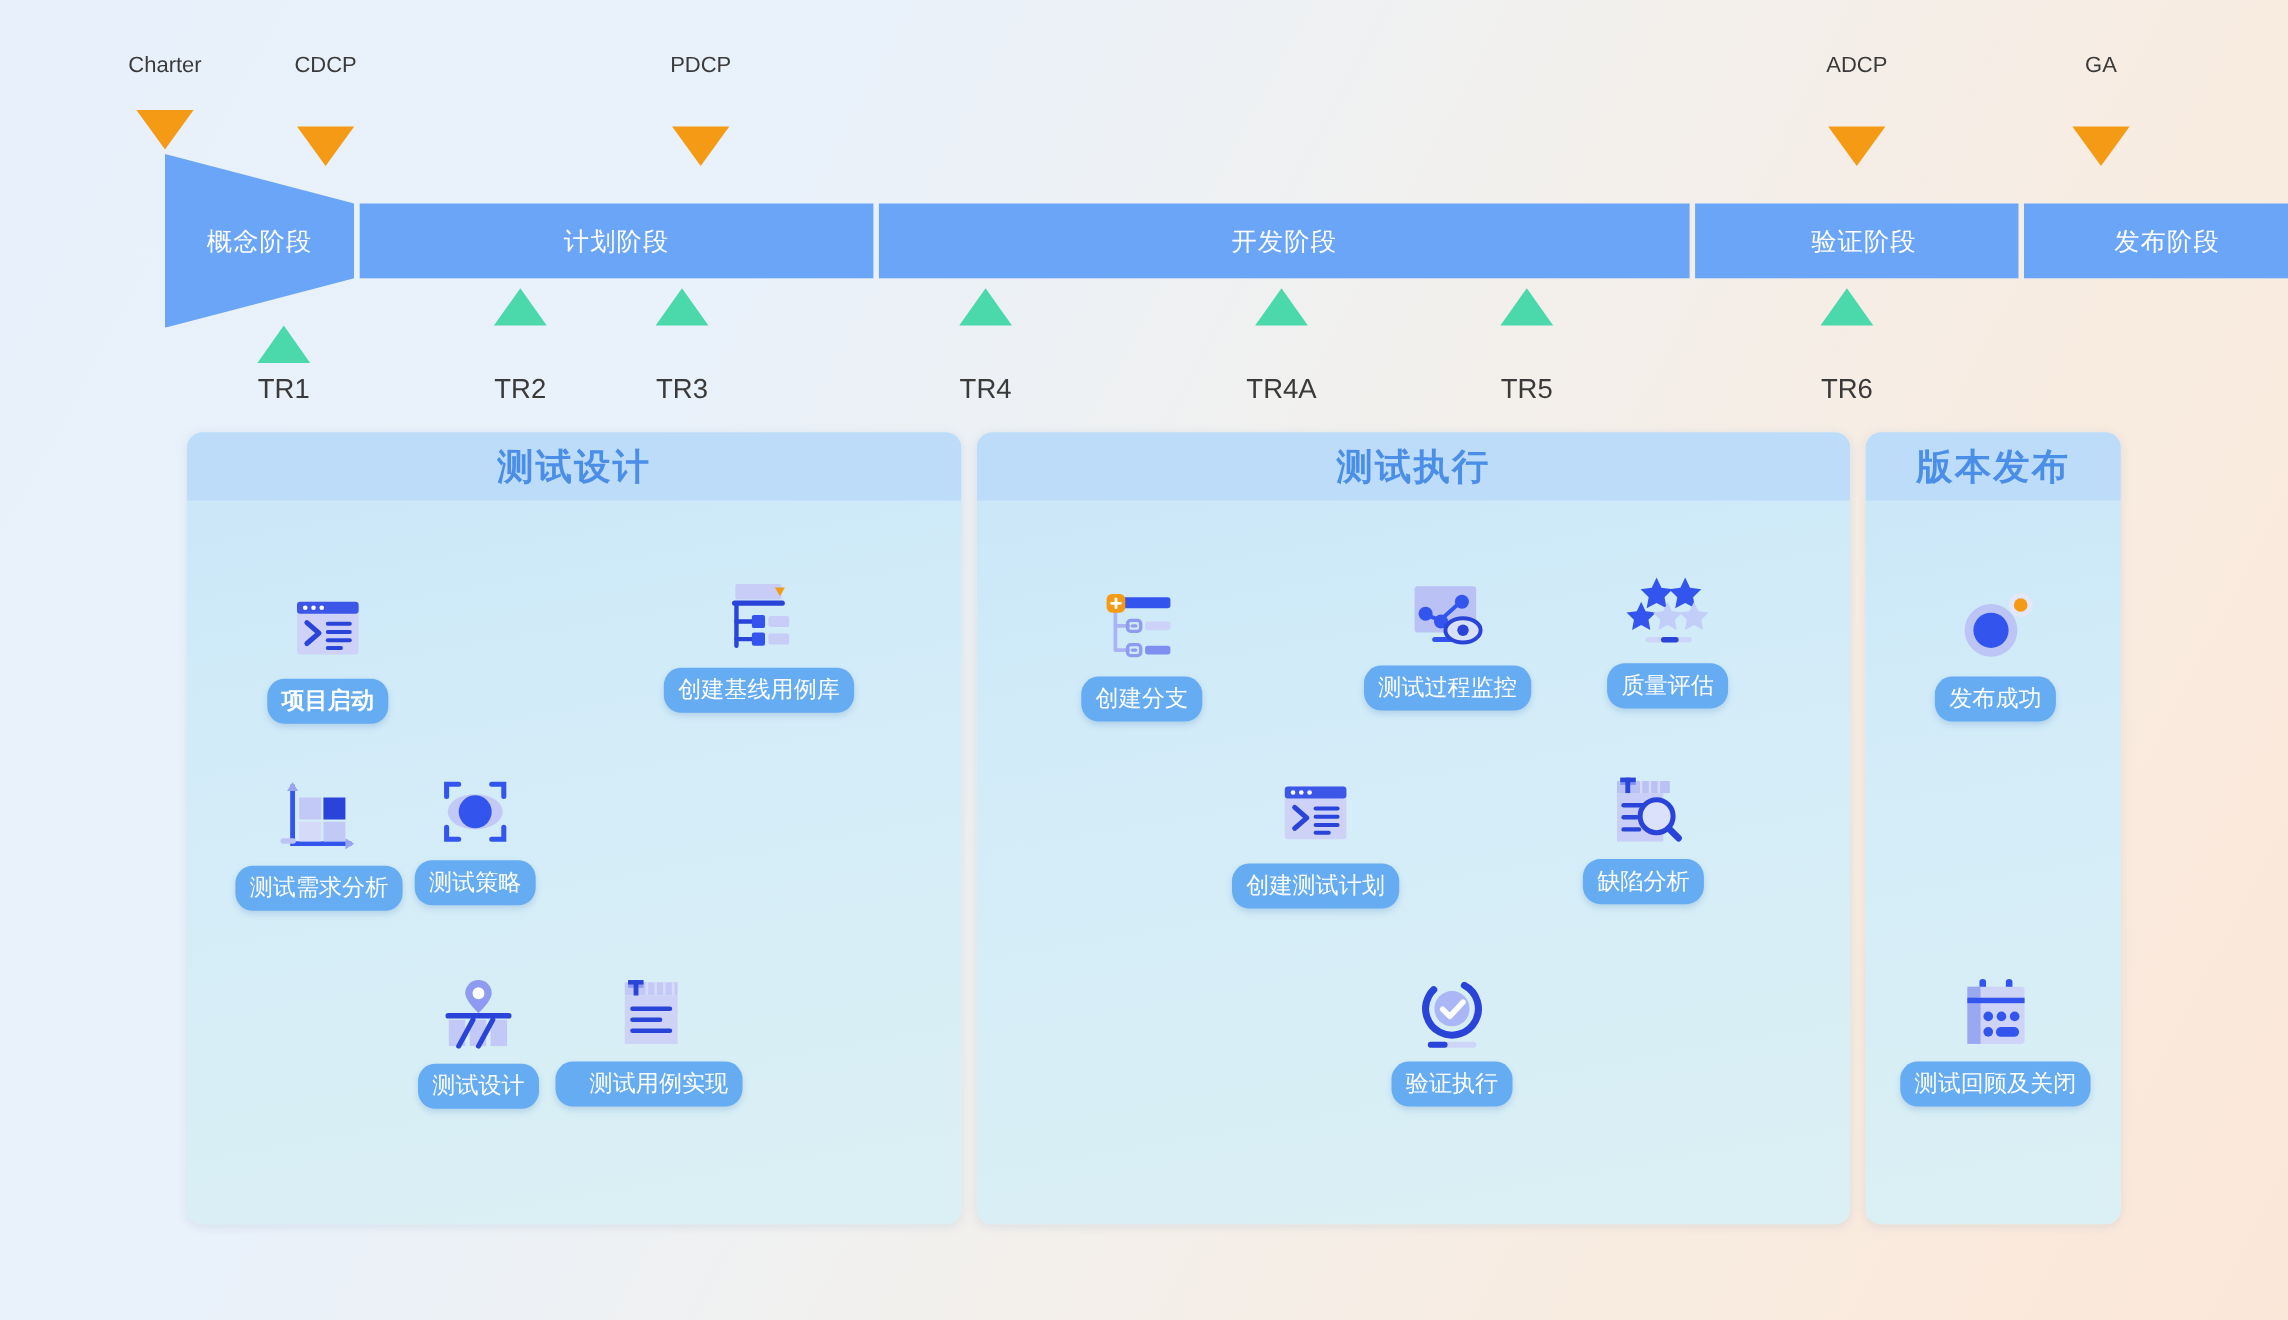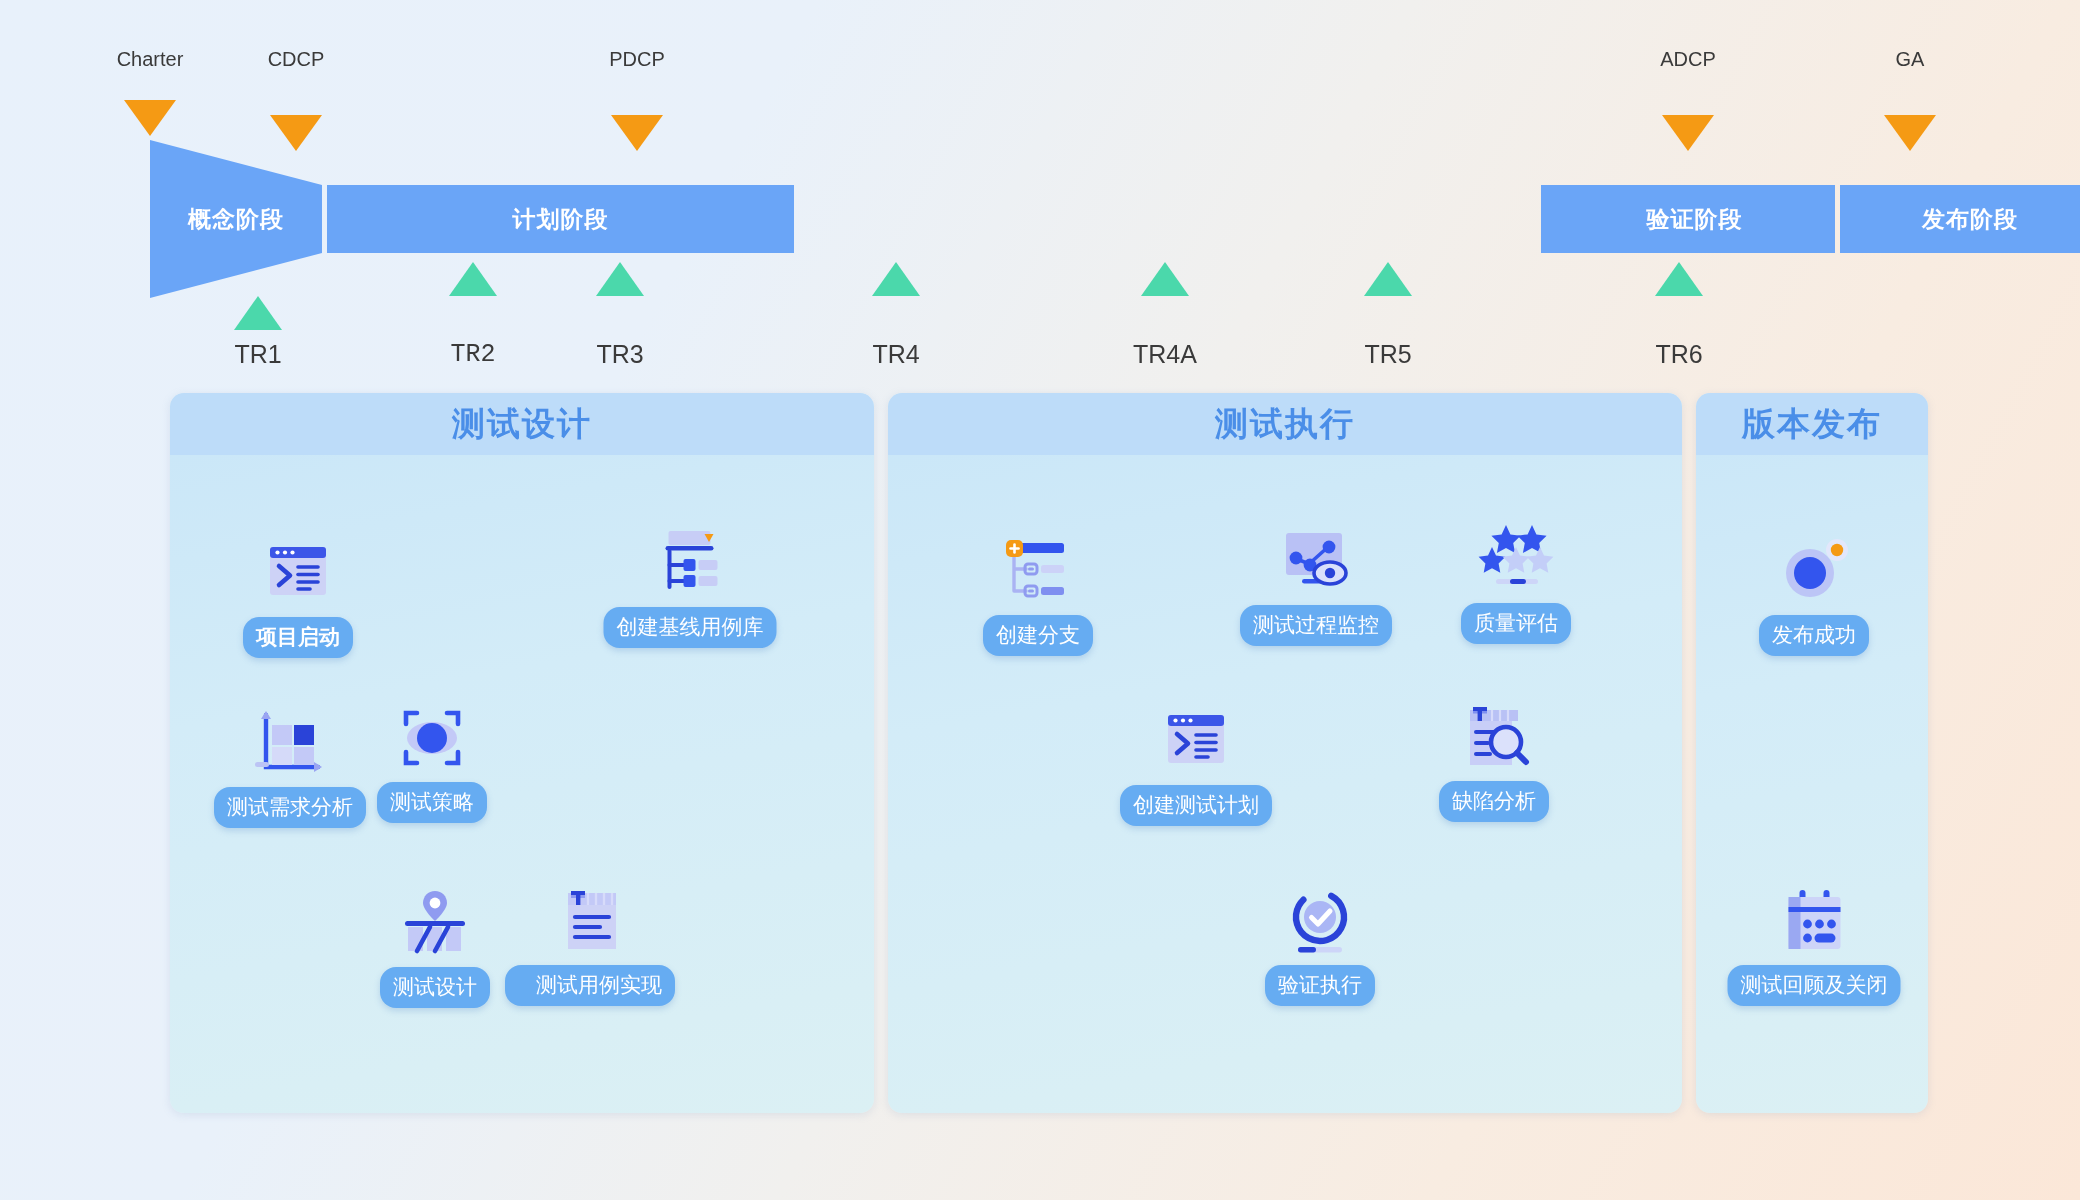--- a/index.html
+++ b/index.html
@@ -28,21 +28,21 @@
     border-right: 26px solid transparent;
     border-top: 36px solid #f59a14;
     transform: translateX(-50%);
   }
 
   .phase-bar { position: absolute; left: 150px; top: 185px; height: 68px; width: 1790px; }
   .phase {
     position: absolute; top: 0; height: 68px;
     background: #6aa5f7;
     display: flex; align-items: center; justify-content: center;
-    color: #ffffff; font-size: 23px; font-weight: bold;
+    color: #ffffff; font-size: 23px; font-weight: normal;
     letter-spacing: 1px;
   }
   .phase.first {
     background: none;
     justify-content: center;
   }
   .phase.first .trapz {
     position: absolute; left: 0; top: -45px; width: 100%; height: 158px;
     background: #6aa5f7;
     clip-path: polygon(0 0, 100% 45px, 100% 113px, 0 100%);
@@ -117,31 +117,34 @@
     <div class="gate-label" style="left: 1910px; top: 48px;">GA</div>
     <div class="gate-tri" style="left: 1910px; top: 115px; border-top-color: rgb(245, 154, 20);"></div>
     <div class="phase-bar">
       <div class="phase first" style="left: 0px; width: 172px;">
         <div class="trapz" style="background: rgb(106, 165, 247);"></div>
         <span class="ptext">概念阶段</span>
       </div>
       <div class="phase" style="left: 177px; width: 467px; background: rgb(106, 165, 247);">
         <span>计划阶段</span>
       </div>
+      <div class="phase" style="left: 649px; width: 737px; background: rgb(106, 165, 247);">
+        <span>开发阶段</span>
+      </div>
       <div class="phase" style="left: 1391px; width: 294px; background: rgb(106, 165, 247); padding-left: 13px;">
         <span>验证阶段</span>
       </div>
       <div class="phase" style="left: 1690px; width: 260px; background: rgb(106, 165, 247);">
         <span>发布阶段</span>
       </div>
     </div>
     <div class="tr-tri" style="left: 258px; top: 296px; border-bottom-color: rgb(75, 216, 171);"></div>
     <div class="tr-label" style="left: 258px; top: 340px;">TR1</div>
     <div class="tr-tri" style="left: 473px; top: 262px; border-bottom-color: rgb(75, 216, 171);"></div>
-    <div class="tr-label" style="left: 473px; top: 340px; font-family: Liberation Mono, monospace;">TR2</div>
+    <div class="tr-label" style="left: 473px; top: 340px;">TR2</div>
     <div class="tr-tri" style="left: 620px; top: 262px; border-bottom-color: rgb(75, 216, 171);"></div>
     <div class="tr-label" style="left: 620px; top: 340px;">TR3</div>
     <div class="tr-tri" style="left: 896px; top: 262px; border-bottom-color: rgb(75, 216, 171);"></div>
     <div class="tr-label" style="left: 896px; top: 340px;">TR4</div>
     <div class="tr-tri" style="left: 1165px; top: 262px; border-bottom-color: rgb(75, 216, 171);"></div>
     <div class="tr-label" style="left: 1165px; top: 340px; text-align: center;">TR4A</div>
     <div class="tr-tri" style="left: 1388px; top: 262px; border-bottom-color: rgb(75, 216, 171);"></div>
     <div class="tr-label" style="left: 1388px; top: 340px;">TR5</div>
     <div class="tr-tri" style="left: 1679px; top: 262px; border-bottom-color: rgb(75, 216, 171);"></div>
     <div class="tr-label" style="left: 1679px; top: 340px;">TR6</div>

